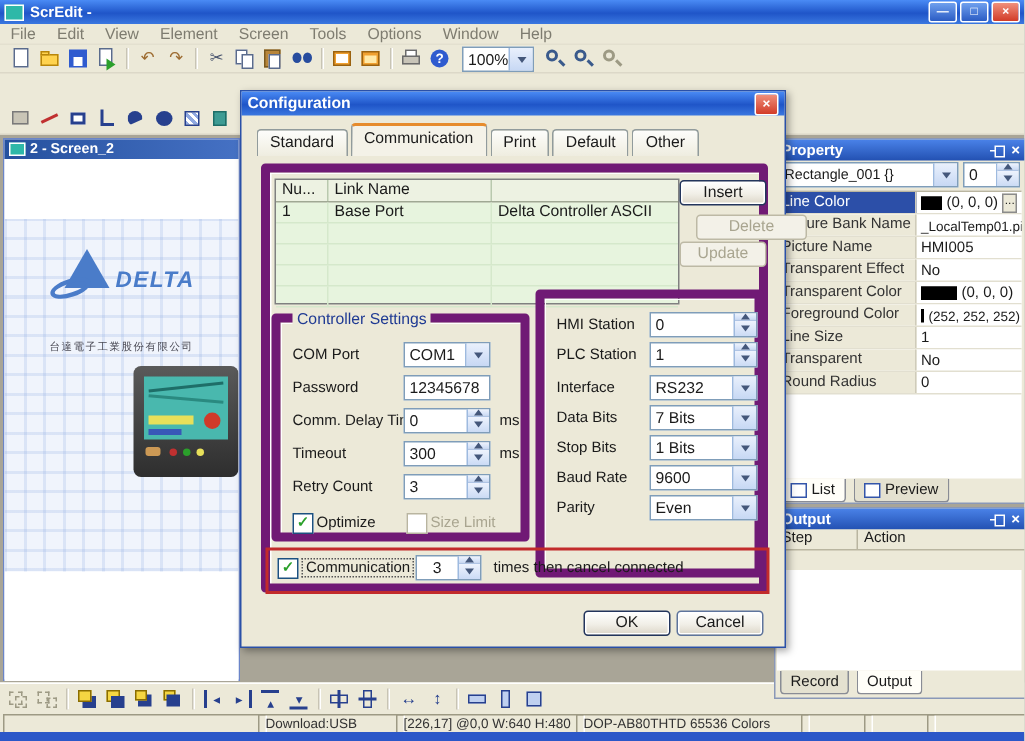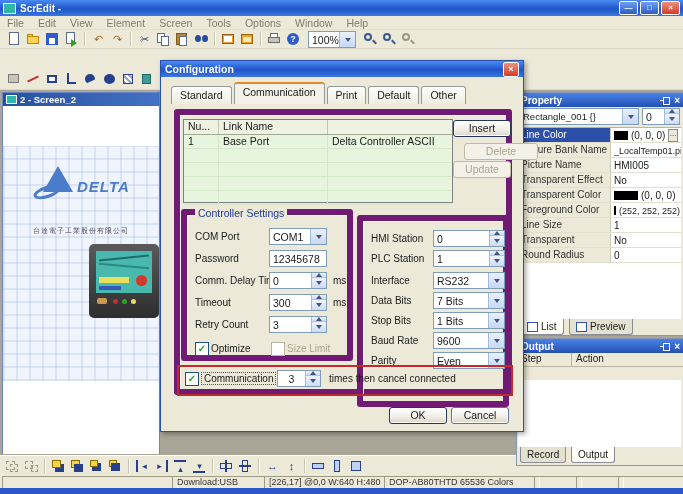--- a/index.html
+++ b/index.html
@@ -477,21 +477,21 @@
             <i class="up"></i>
             <i class="dn"></i>
           </span>
         </span>
       <span class="cb" style="left:8px;top:127px;">✓</span>
       <span class="lbl" style="left:24px;top:128px;">Optimize</span>
       <span class="cb dis" style="left:84px;top:127px;"></span>
       <span class="lbl" style="left:100px;top:128px;color:#A9A590;">Size Limit</span>
     </div>
 
-    <div class="grp" style="left:196px;top:154px;width:152px;height:192px;text-decoration:underline;">
+    <div class="grp" style="left:196px;top:132px;width:152px;height:192px;text-decoration:underline;">
       <span class="lbl" style="left:8px;top:12px;">HMI Station</span>
       <span class="spinbox" style="left:70px;top:9px;width:72px;">
           <span class="val">0</span>
           <span class="spin">
             <i class="up"></i>
             <i class="dn"></i>
           </span>
         </span>
       <span class="lbl" style="left:8px;top:32px;">PLC Station</span>
       <span class="spinbox" style="left:70px;top:29px;width:72px;">

